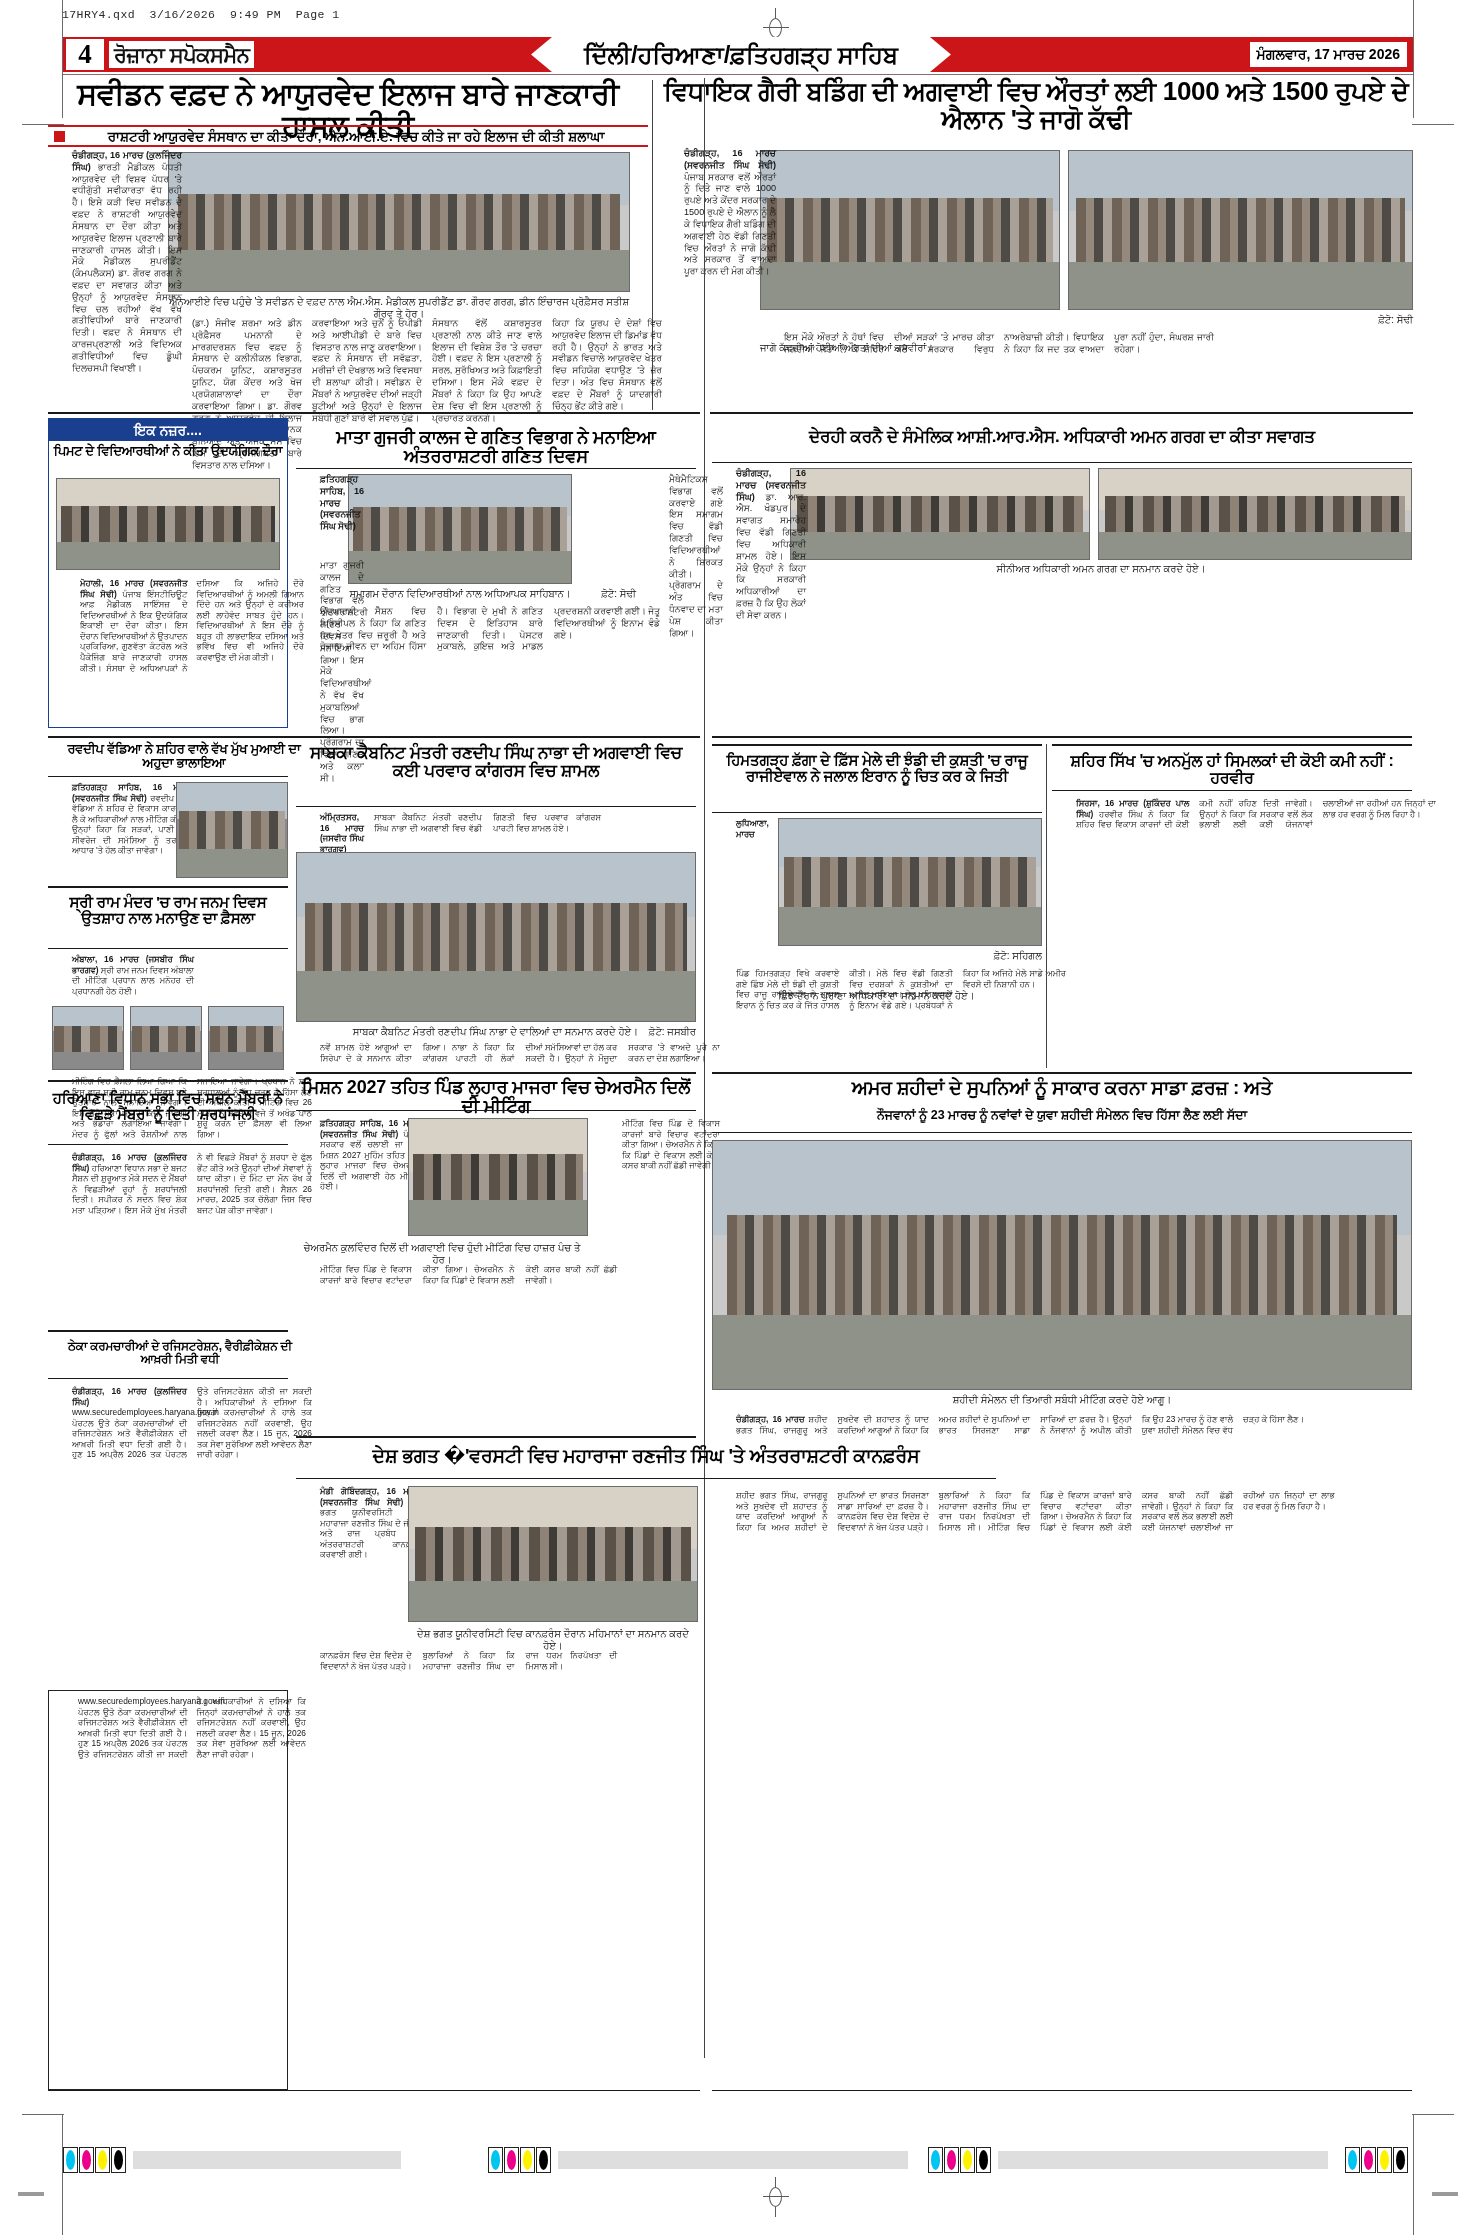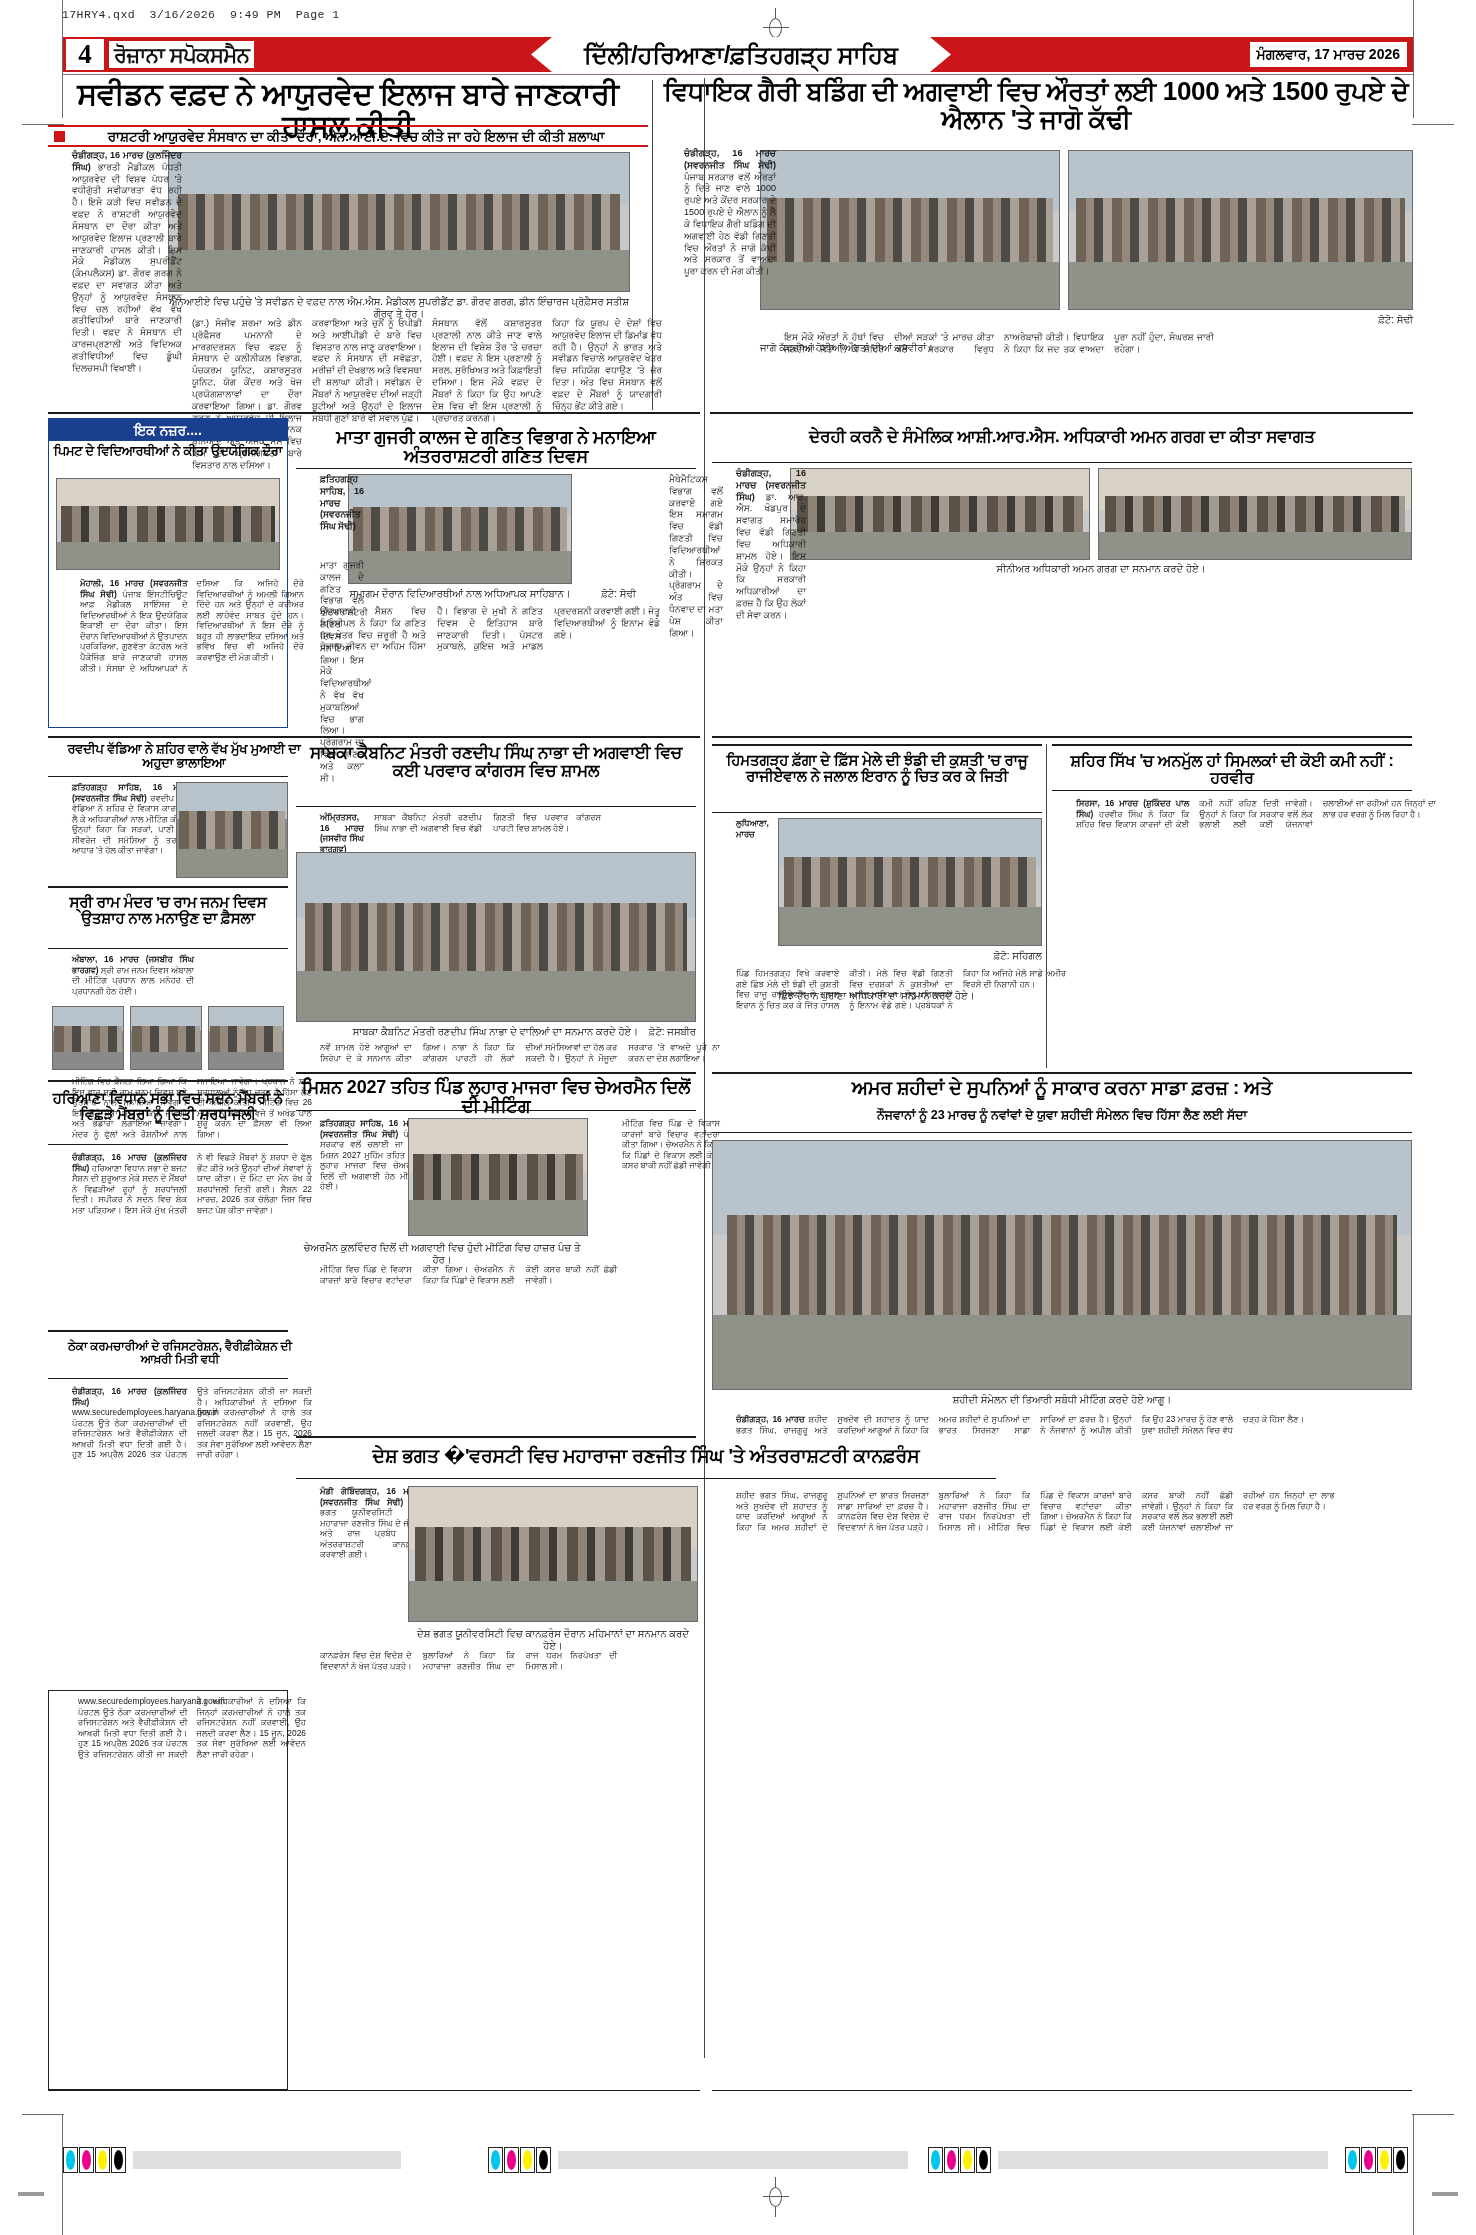--- a/index.html
+++ b/index.html
@@ -286,21 +286,21 @@
     </div>
   <div class="pa body-col sm" style="left:176px; top:954px; width:112px;"></div>
   <div class="pa body-col sm" style="left:48px; top:1076px; width:240px; column-count:2; column-gap:10px; height:96px; overflow:hidden;">ਮੀਟਿੰਗ ਵਿਚ ਫ਼ੈਸਲਾ ਲਿਆ ਗਿਆ ਕਿ ਇਸ ਵਾਰ ਸ੍ਰੀ ਰਾਮ ਜਨਮ ਦਿਵਸ ਬੜੇ ਉਤਸ਼ਾਹ ਨਾਲ ਮਨਾਇਆ ਜਾਵੇਗਾ। ਇਸ ਮੌਕੇ ਸ਼ੋਭਾ ਯਾਤਰਾ ਕੱਢੀ ਜਾਵੇਗੀ ਅਤੇ ਭੰਡਾਰਾ ਲਗਾਇਆ ਜਾਵੇਗਾ। ਮੰਦਰ ਨੂੰ ਫੁੱਲਾਂ ਅਤੇ ਰੌਸ਼ਨੀਆਂ ਨਾਲ ਸਜਾਇਆ ਜਾਵੇਗਾ। ਪ੍ਰਧਾਨ ਨੇ ਸਾਰੇ ਸ਼ਰਧਾਲੂਆਂ ਨੂੰ ਵੱਧ ਚੜ੍ਹ ਕੇ ਹਿੱਸਾ ਲੈਣ ਦੀ ਅਪੀਲ ਕੀਤੀ। ਮੀਟਿੰਗ ਵਿਚ 26 ਮਾਰਚ ਨੂੰ ਸਵੇਰੇ 9 ਵਜੇ ਤੋਂ ਅਖੰਡ ਪਾਠ ਸ਼ੁਰੂ ਕਰਨ ਦਾ ਫ਼ੈਸਲਾ ਵੀ ਲਿਆ ਗਿਆ।</div>
 
   <div class="rule-h" style="left:48px; top:1080px; width:240px; height:2px;"></div>
   <div class="pa sec-hd" style="left:48px; top:1090px; width:240px; font-size:15px;">ਹਰਿਆਣਾ ਵਿਧਾਨ ਸਭਾ ਵਿਚ ਸਦਨ ਮੈਂਬਰਾਂ ਨੇ ਵਿਛੜੇ ਮੈਂਬਰਾਂ ਨੂੰ ਦਿਤੀ ਸ਼ਰਧਾਂਜਲੀ</div>
   <div class="rule-h" style="left:48px; top:1144px; width:240px;"></div>
   <div class="pa body-col sm" style="left:48px; top:1152px; width:240px; column-count:2; column-gap:10px; height:180px; overflow:hidden;">
     <span class="dateline">ਚੰਡੀਗੜ੍ਹ, 16 ਮਾਰਚ (ਕੁਲਜਿੰਦਰ ਸਿੰਘ)</span>
     <span>ਹਰਿਆਣਾ ਵਿਧਾਨ ਸਭਾ ਦੇ ਬਜਟ ਸੈਸ਼ਨ ਦੀ ਸ਼ੁਰੂਆਤ ਮੌਕੇ ਸਦਨ ਦੇ ਮੈਂਬਰਾਂ ਨੇ ਵਿਛੜੀਆਂ ਰੂਹਾਂ ਨੂੰ ਸ਼ਰਧਾਂਜਲੀ ਦਿਤੀ। ਸਪੀਕਰ ਨੇ ਸਦਨ ਵਿਚ ਸ਼ੋਕ ਮਤਾ ਪੜ੍ਹਿਆ।</span>
-    <span>ਇਸ ਮੌਕੇ ਮੁੱਖ ਮੰਤਰੀ ਨੇ ਵੀ ਵਿਛੜੇ ਮੈਂਬਰਾਂ ਨੂੰ ਸ਼ਰਧਾ ਦੇ ਫੁੱਲ ਭੇਂਟ ਕੀਤੇ ਅਤੇ ਉਨ੍ਹਾਂ ਦੀਆਂ ਸੇਵਾਵਾਂ ਨੂੰ ਯਾਦ ਕੀਤਾ। ਦੋ ਮਿੰਟ ਦਾ ਮੌਨ ਰੱਖ ਕੇ ਸ਼ਰਧਾਂਜਲੀ ਦਿਤੀ ਗਈ। ਸੈਸ਼ਨ 22 ਮਾਰਚ, 2026 ਤਕ ਚੱਲੇਗਾ ਜਿਸ ਵਿਚ ਬਜਟ ਪੇਸ਼ ਕੀਤਾ ਜਾਵੇਗਾ।</span>
+    <span>ਇਸ ਮੌਕੇ ਮੁੱਖ ਮੰਤਰੀ ਨੇ ਵੀ ਵਿਛੜੇ ਮੈਂਬਰਾਂ ਨੂੰ ਸ਼ਰਧਾ ਦੇ ਫੁੱਲ ਭੇਂਟ ਕੀਤੇ ਅਤੇ ਉਨ੍ਹਾਂ ਦੀਆਂ ਸੇਵਾਵਾਂ ਨੂੰ ਯਾਦ ਕੀਤਾ। ਦੋ ਮਿੰਟ ਦਾ ਮੌਨ ਰੱਖ ਕੇ ਸ਼ਰਧਾਂਜਲੀ ਦਿਤੀ ਗਈ। ਸੈਸ਼ਨ 26 ਮਾਰਚ, 2025 ਤਕ ਚੱਲੇਗਾ ਜਿਸ ਵਿਚ ਬਜਟ ਪੇਸ਼ ਕੀਤਾ ਜਾਵੇਗਾ।</span>
   </div>
 
   <div class="rule-h" style="left:48px; top:1330px; width:240px; height:2px;"></div>
   <div class="pa sec-hd" style="left:60px; top:1340px; width:240px; font-size:12px;">ਠੇਕਾ ਕਰਮਚਾਰੀਆਂ ਦੇ ਰਜਿਸਟਰੇਸ਼ਨ, ਵੈਰੀਫ਼ੀਕੇਸ਼ਨ ਦੀ ਆਖ਼ਰੀ ਮਿਤੀ ਵਧੀ</div>
   <div class="rule-h" style="left:48px; top:1378px; width:240px;"></div>
   <div class="pa body-col sm" style="left:48px; top:1386px; width:240px; column-count:2; column-gap:10px; height:300px; overflow:hidden;">
     <span class="dateline">ਚੰਡੀਗੜ੍ਹ, 16 ਮਾਰਚ (ਕੁਲਜਿੰਦਰ ਸਿੰਘ)</span>
     <span>www.securedemployees.haryana.gov.in ਪੋਰਟਲ ਉਤੇ ਠੇਕਾ ਕਰਮਚਾਰੀਆਂ ਦੀ ਰਜਿਸਟਰੇਸ਼ਨ ਅਤੇ ਵੈਰੀਫ਼ੀਕੇਸ਼ਨ ਦੀ ਆਖ਼ਰੀ ਮਿਤੀ ਵਧਾ ਦਿਤੀ ਗਈ ਹੈ। ਹੁਣ 15 ਅਪ੍ਰੈਲ 2026 ਤਕ ਪੋਰਟਲ ਉਤੇ ਰਜਿਸਟਰੇਸ਼ਨ ਕੀਤੀ ਜਾ ਸਕਦੀ ਹੈ। ਅਧਿਕਾਰੀਆਂ ਨੇ ਦਸਿਆ ਕਿ ਜਿਨ੍ਹਾਂ ਕਰਮਚਾਰੀਆਂ ਨੇ ਹਾਲੇ ਤਕ ਰਜਿਸਟਰੇਸ਼ਨ ਨਹੀਂ ਕਰਵਾਈ, ਉਹ ਜਲਦੀ ਕਰਵਾ ਲੈਣ। 15 ਜੂਨ, 2026 ਤਕ ਸੇਵਾ ਸੁਰੱਖਿਆ ਲਈ ਆਵੇਦਨ ਲੈਣਾ ਜਾਰੀ ਰਹੇਗਾ।</span>
   </div>
   <div class="pa" style="left:48px; top:1690px; width:240px; height:400px; border:1px solid #222;"></div>

